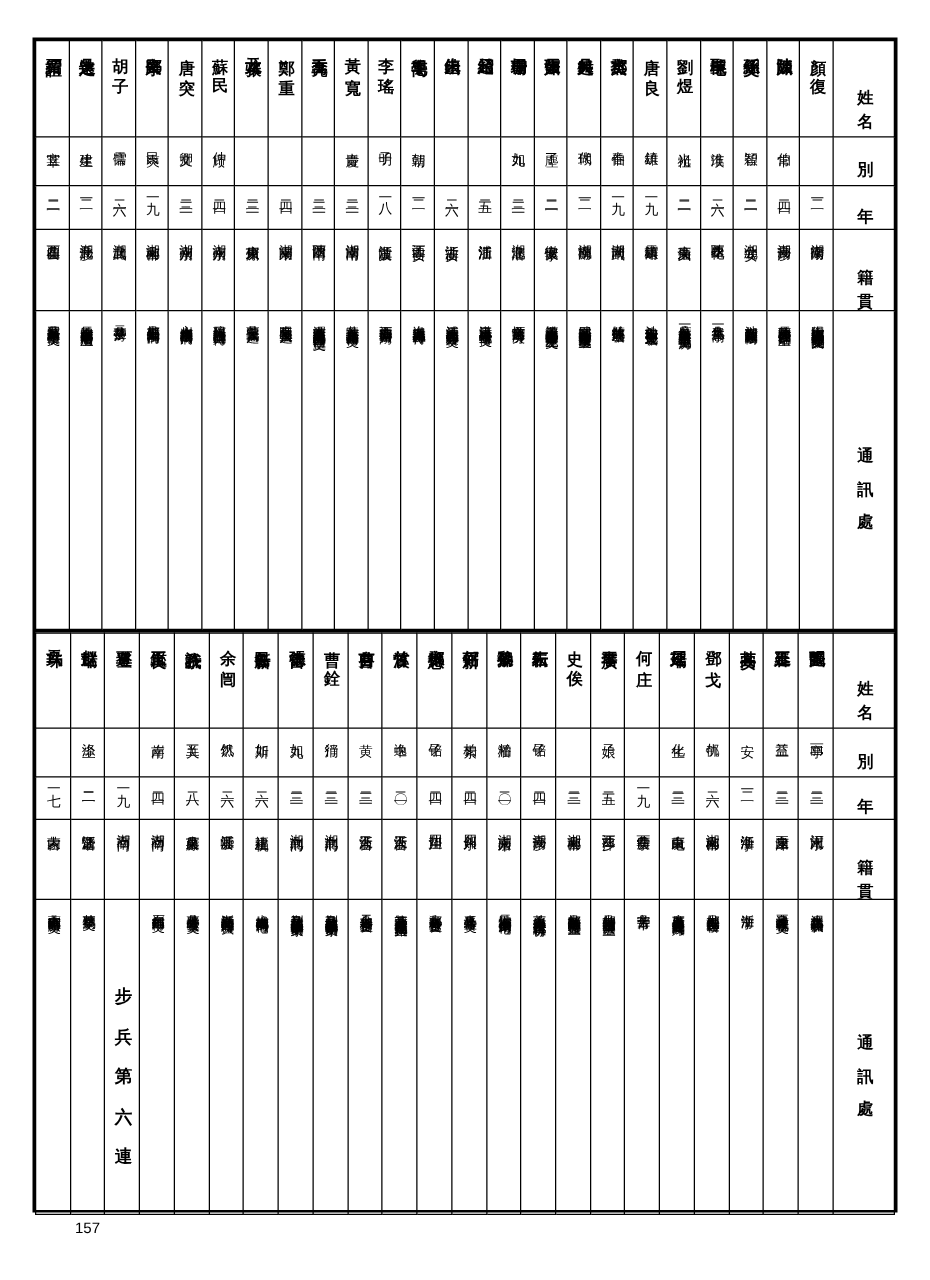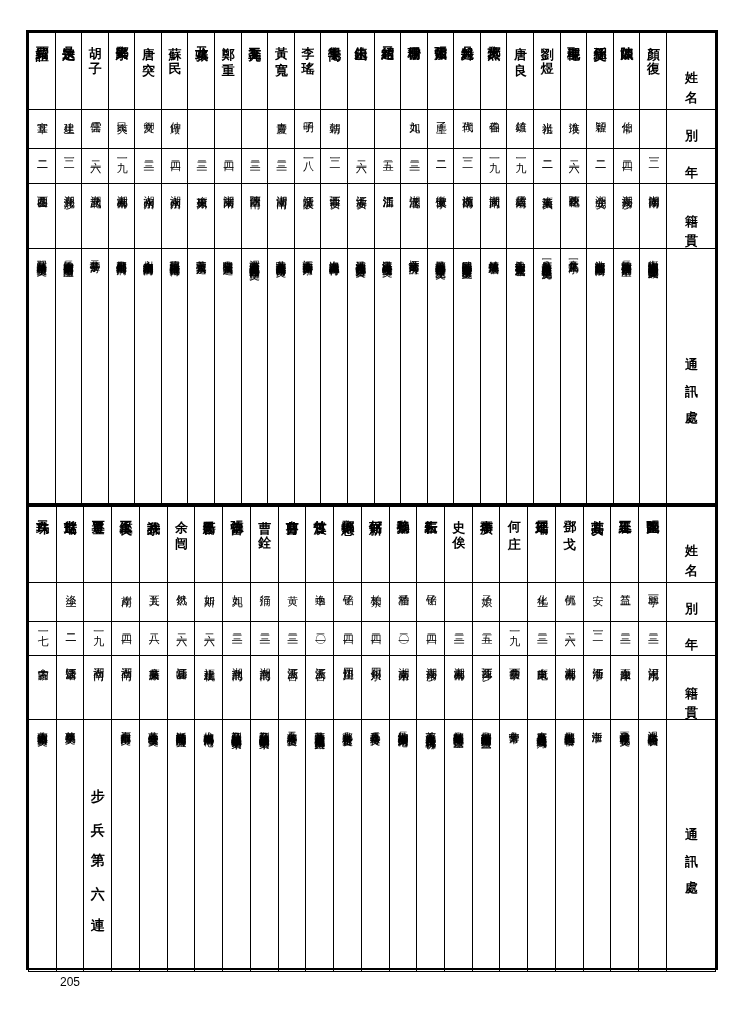--- a/index.html
+++ b/index.html
@@ -1369,15 +1369,15 @@
                   <span class="vt f-head">通 訊 處</span>
                 </div>
               </td>
         </tr>
       </tbody>
         </table>
     </div>
 
   </div>
 
-  <div class="page-number">205</div>
+  <div class="page-number">157</div>
 
 </div>
 
 </body></html>

